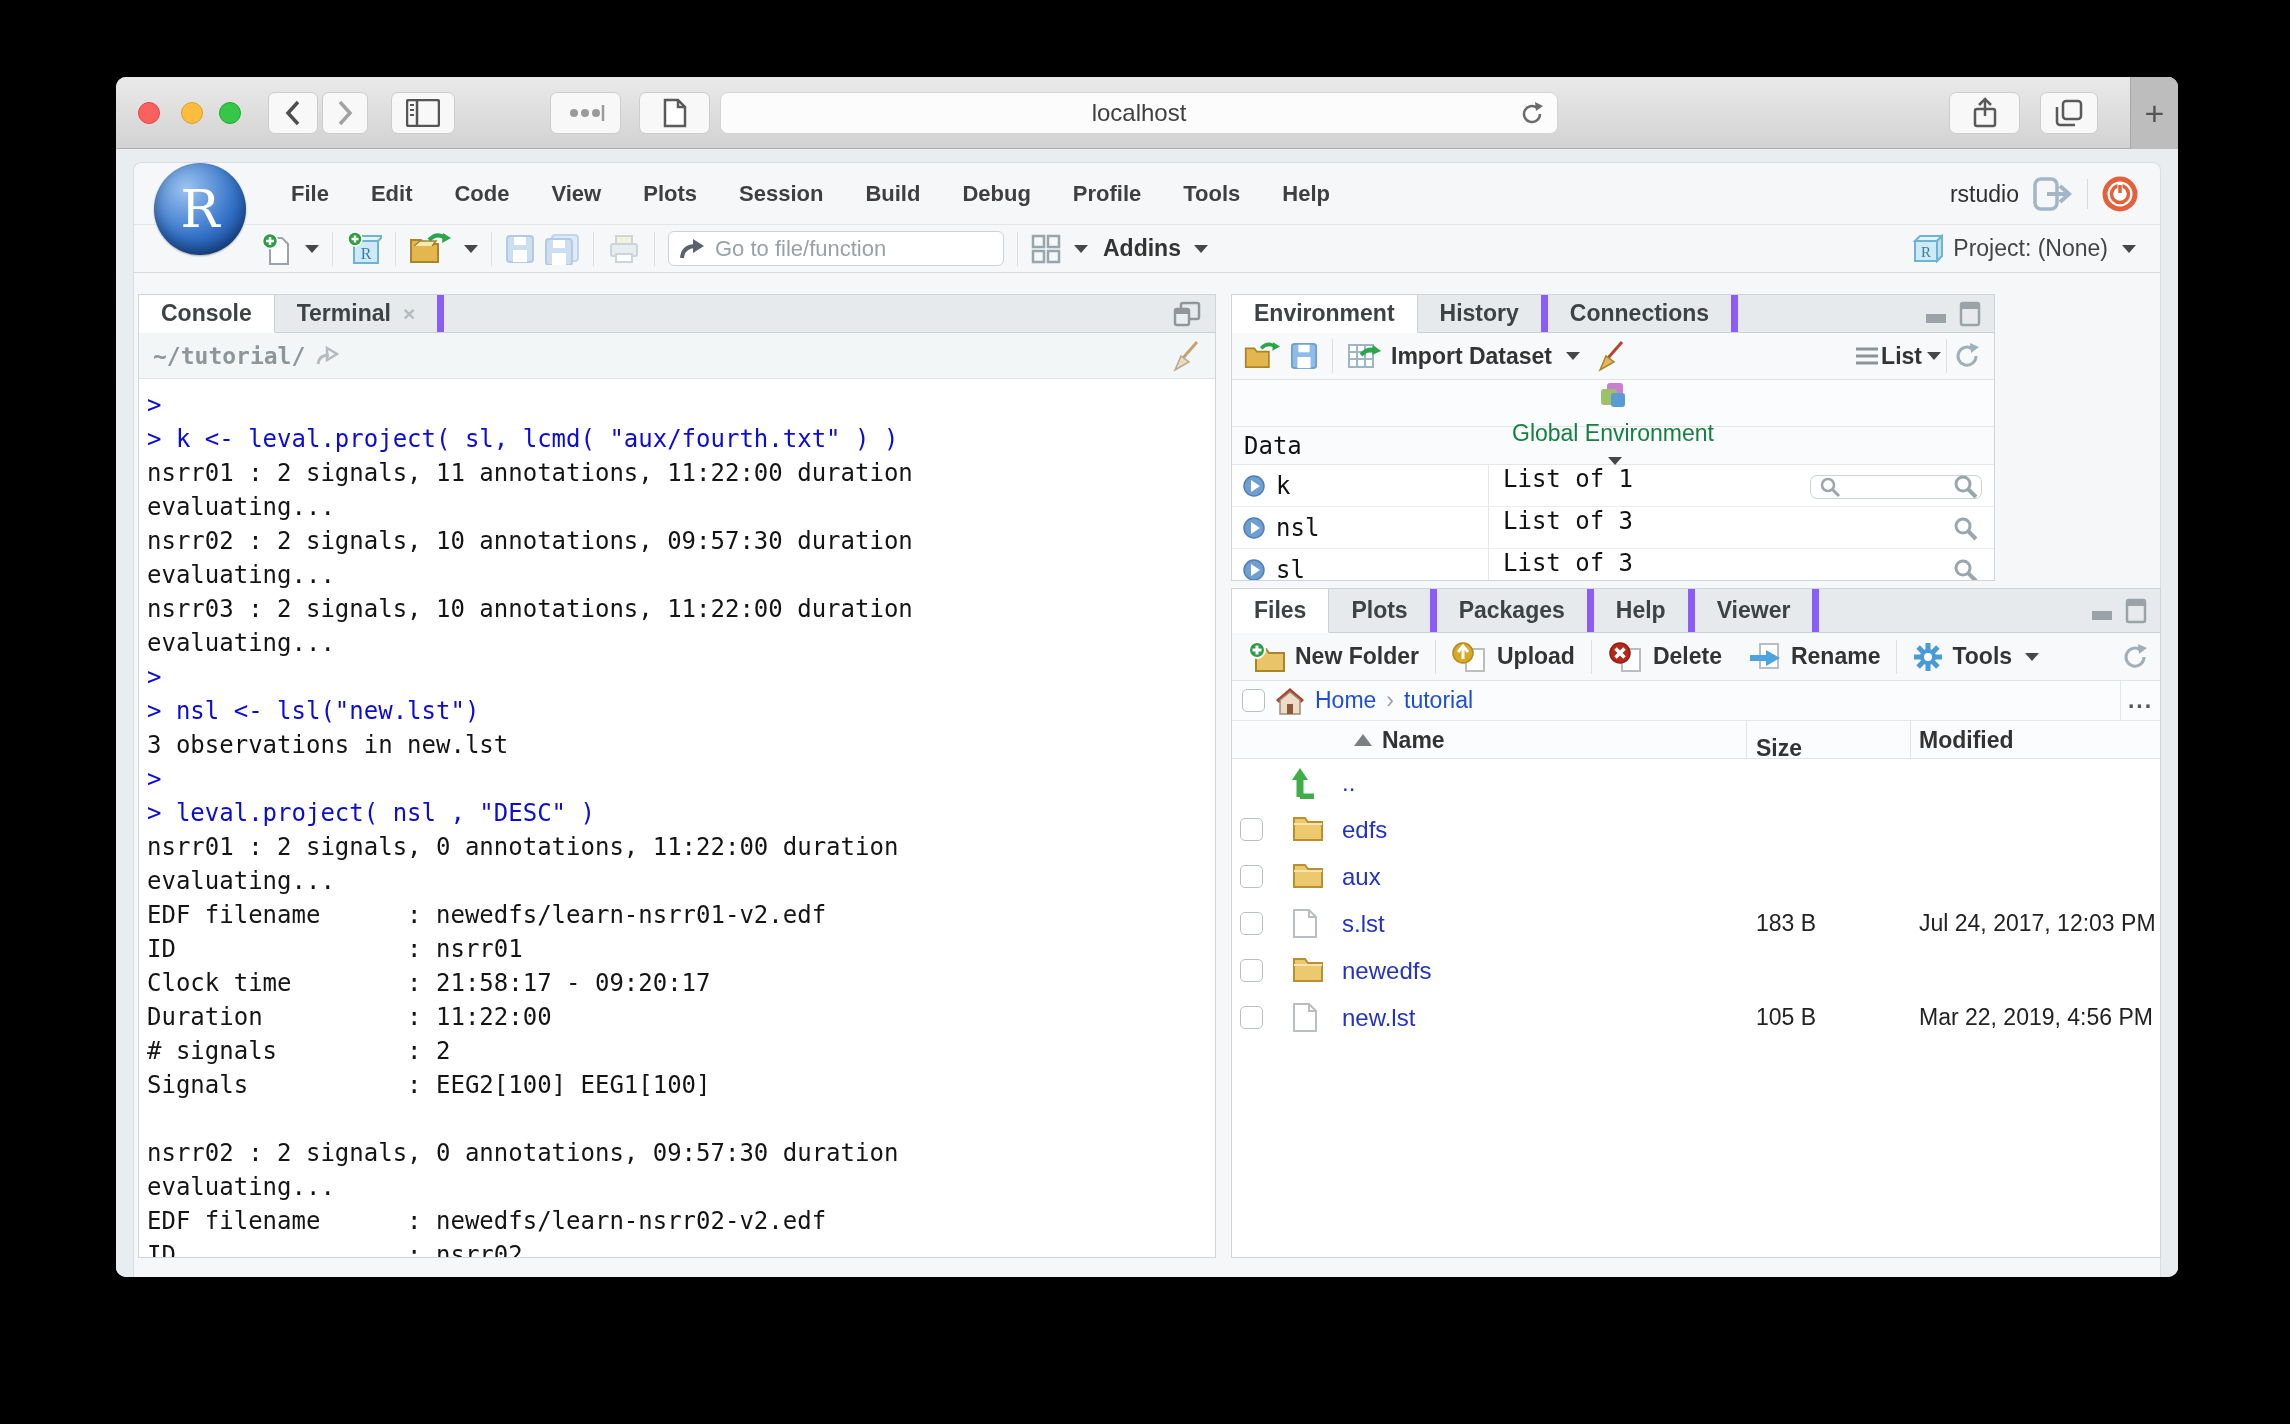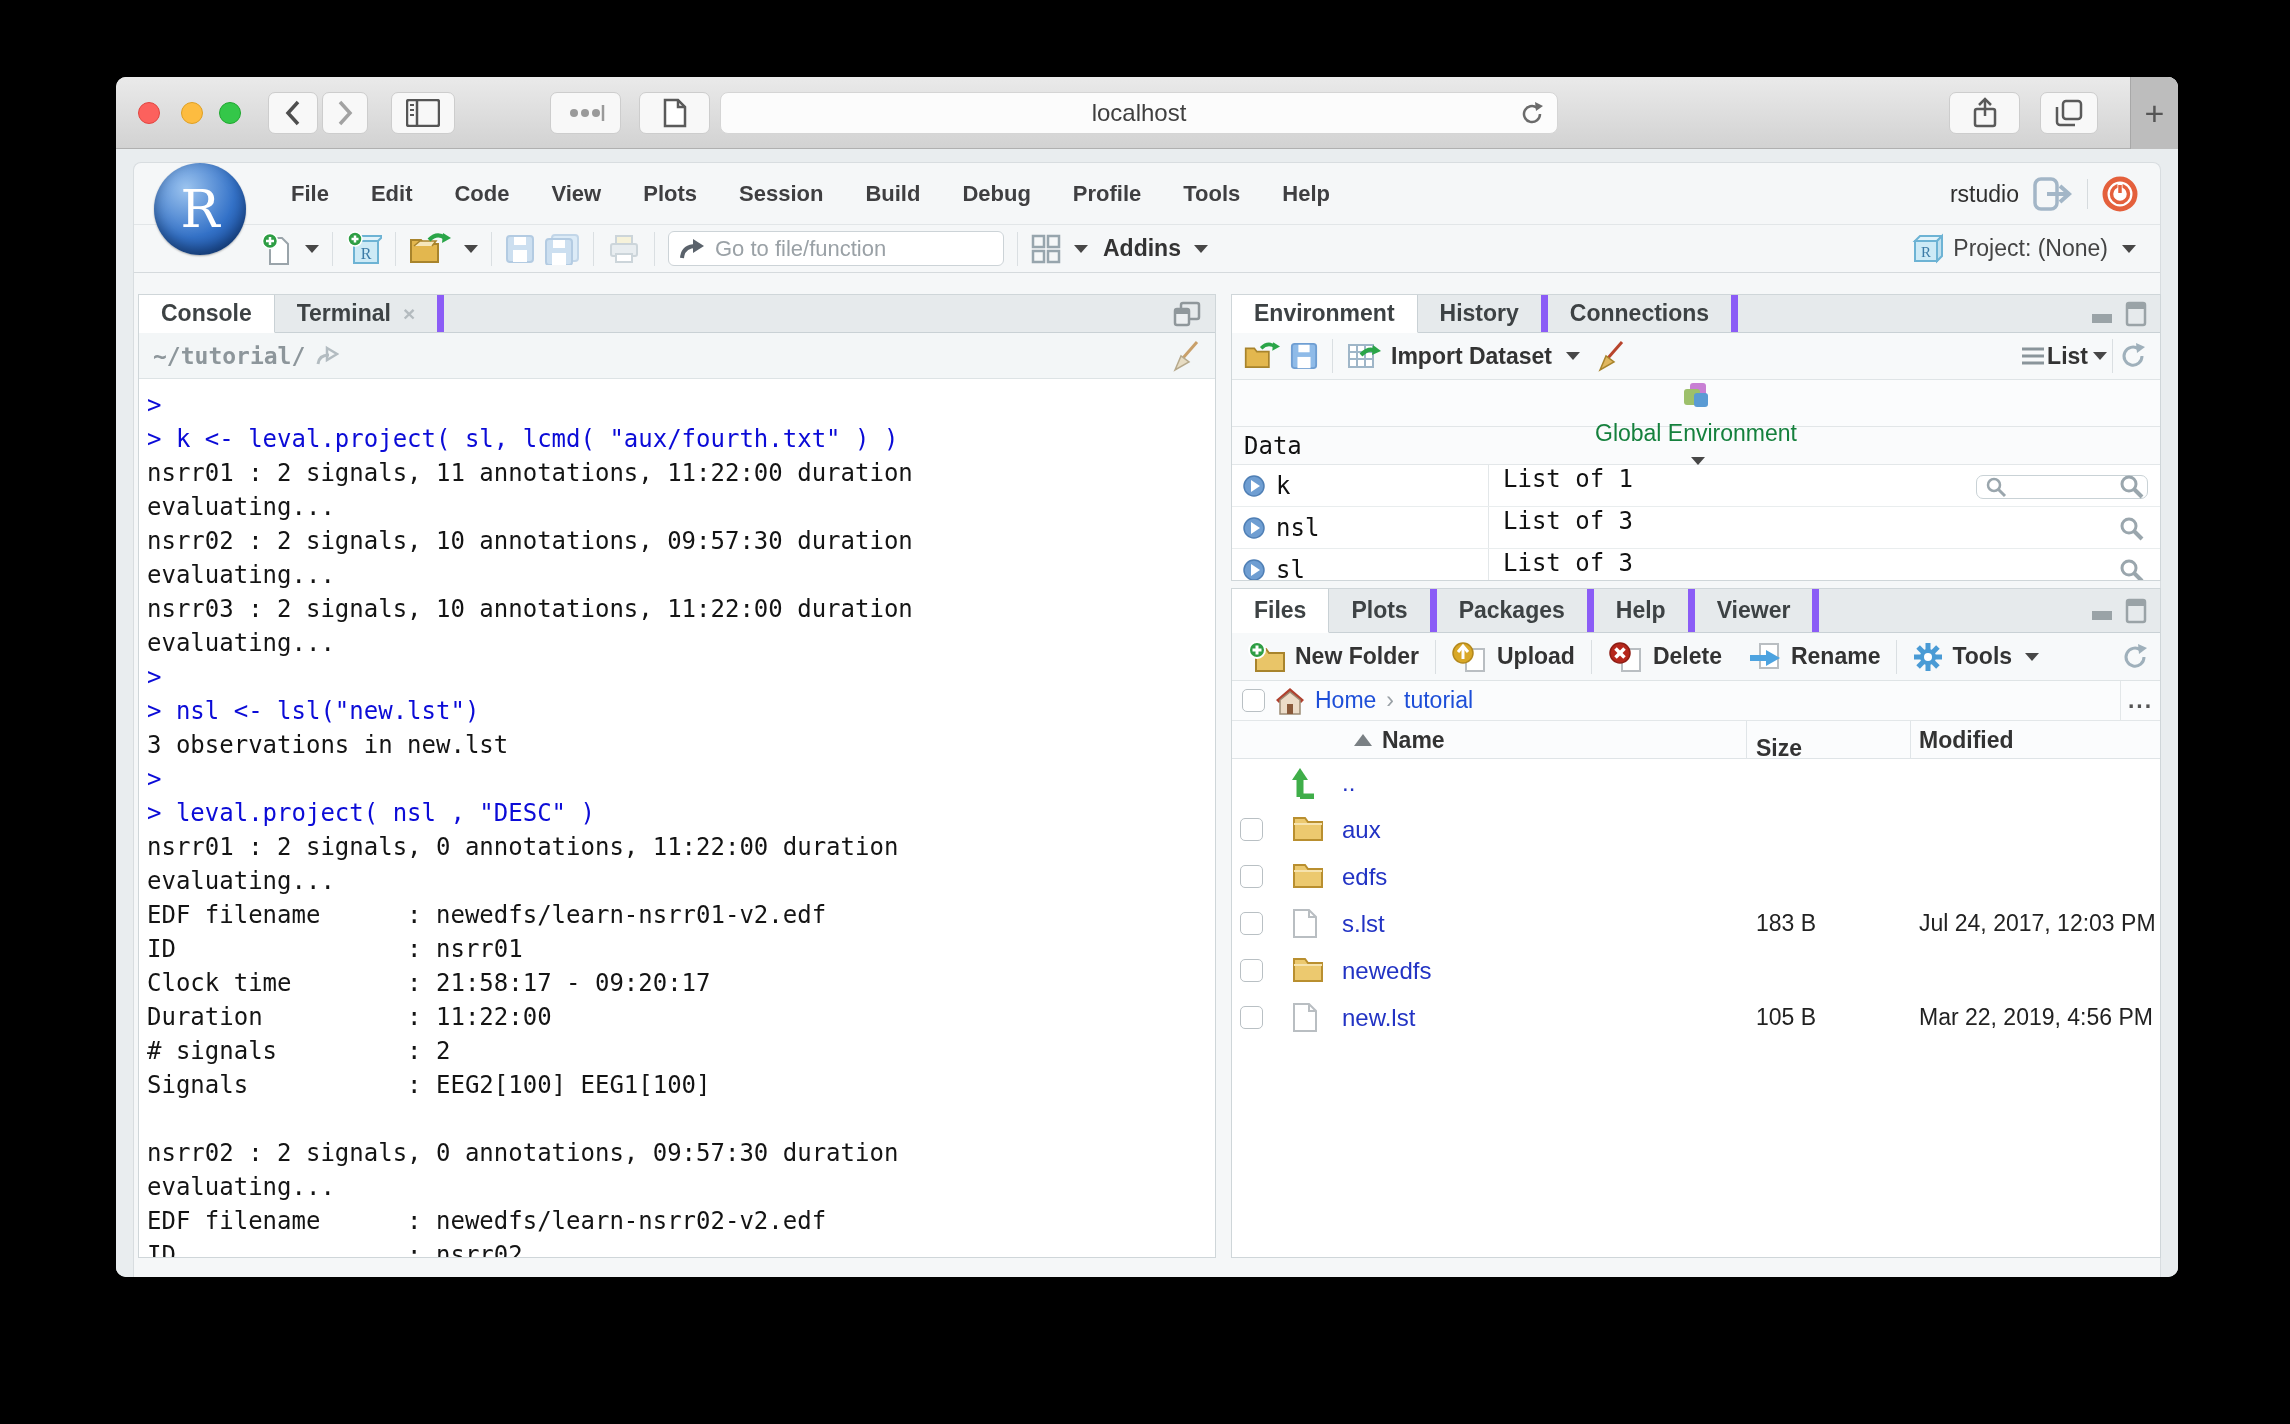--- a/index.html
+++ b/index.html
@@ -28,21 +28,21 @@
   .toolbar{height:48px;display:flex;align-items:center;padding:0 24px 0 128px;border-bottom:1px solid #d5dadd;gap:9px;}
   .tsep{width:1px;height:34px;background:#dadfe2;margin:0 4px;}
   .caret{width:0;height:0;border-left:7px solid transparent;border-right:7px solid transparent;border-top:8px solid #474747;margin-left:4px;}
   .goto{width:336px;height:35px;background:#fff;border:1px solid #ccd3d7;border-radius:6px;display:flex;align-items:center;padding:0 10px;gap:10px;}
   .goto .ph{color:#9aa1a6;font-size:22px;}
   .addins{font-size:23px;font-weight:600;color:#333;margin-left:6px;}
   .proj{margin-left:auto;display:flex;align-items:center;gap:10px;font-size:23px;color:#444;}
   
   .pane{position:absolute;background:#fff;border:1px solid #cfd6d9;overflow:hidden;}
   .console-pane{left:4px;top:131px;width:1078px;bottom:19px;}
-  .env-pane{left:1097px;top:131px;width:930px;height:287px;}
+  .env-pane{left:1097px;top:131px;width:764px;height:287px;}
   .files-pane{left:1097px;top:425px;width:930px;bottom:19px;}
   .tabbar{height:38px;background:#e6eaec;border-bottom:1px solid #c9d1d5;display:flex;align-items:stretch;}
   .tab{display:flex;align-items:center;padding:0 22px;font-size:23px;font-weight:bold;color:#3d4244;border-right:7px solid #8b5cf6;}
   .tab.active{background:#fff;margin-bottom:-1px;border-bottom:1px solid #fff;border-right:1px solid #c9d1d5;}
   .tab .close{margin-left:12px;color:#b4bbbf;font-weight:bold;font-size:21px;}
   .tab-icons{margin-left:auto;display:flex;align-items:center;gap:10px;padding-right:12px;}
   .subrow{display:flex;align-items:center;border-bottom:1px solid #dde3e5;background:#f3f6f7;}
   .console-path{height:46px;padding:0 14px;gap:10px;font-family:"DejaVu Sans Mono",monospace;font-weight:bold;font-size:23px;color:#8d969b;}
   .console-body{padding:9px 0 0 8px;font-family:"DejaVu Sans Mono",monospace;font-size:24px;line-height:34px;}
   .cline{white-space:pre;height:34px;}
@@ -572,32 +572,32 @@
     <span class="fsize"></span>
     <span class="fmod"></span>
   </div>
 
   <div class="frow">
     <span class="cb checkbox"></span>
     <span class="ficon icon"><svg width="32" height="28" viewBox="0 0 32 28">
                   <path d="M2 4 h11 l3 4 h14 v18 h-28 z" fill="#ecc96f" stroke="#b98f2f" stroke-width="2"></path>
                   <path d="M2 10 h28" stroke="#f6e3ae" stroke-width="2"></path>
                 </svg></span>
-    <span class="fname">aux</span>
+    <span class="fname">edfs</span>
     <span class="fsize"></span>
     <span class="fmod"></span>
   </div>
 
   <div class="frow">
     <span class="cb checkbox"></span>
     <span class="ficon icon"><svg width="32" height="28" viewBox="0 0 32 28">
                   <path d="M2 4 h11 l3 4 h14 v18 h-28 z" fill="#ecc96f" stroke="#b98f2f" stroke-width="2"></path>
                   <path d="M2 10 h28" stroke="#f6e3ae" stroke-width="2"></path>
                 </svg></span>
-    <span class="fname">edfs</span>
+    <span class="fname">aux</span>
     <span class="fsize"></span>
     <span class="fmod"></span>
   </div>
 
   <div class="frow">
     <span class="cb checkbox"></span>
     <span class="ficon icon"><svg width="26" height="31" viewBox="0 0 26 31">
                   <path d="M2 2 h15 l7 7 v20 h-22 z" fill="#fff" stroke="#b9bec2" stroke-width="2"></path>
                   <path d="M17 2 v7 h7" fill="none" stroke="#b9bec2" stroke-width="2"></path>
                 </svg></span>

